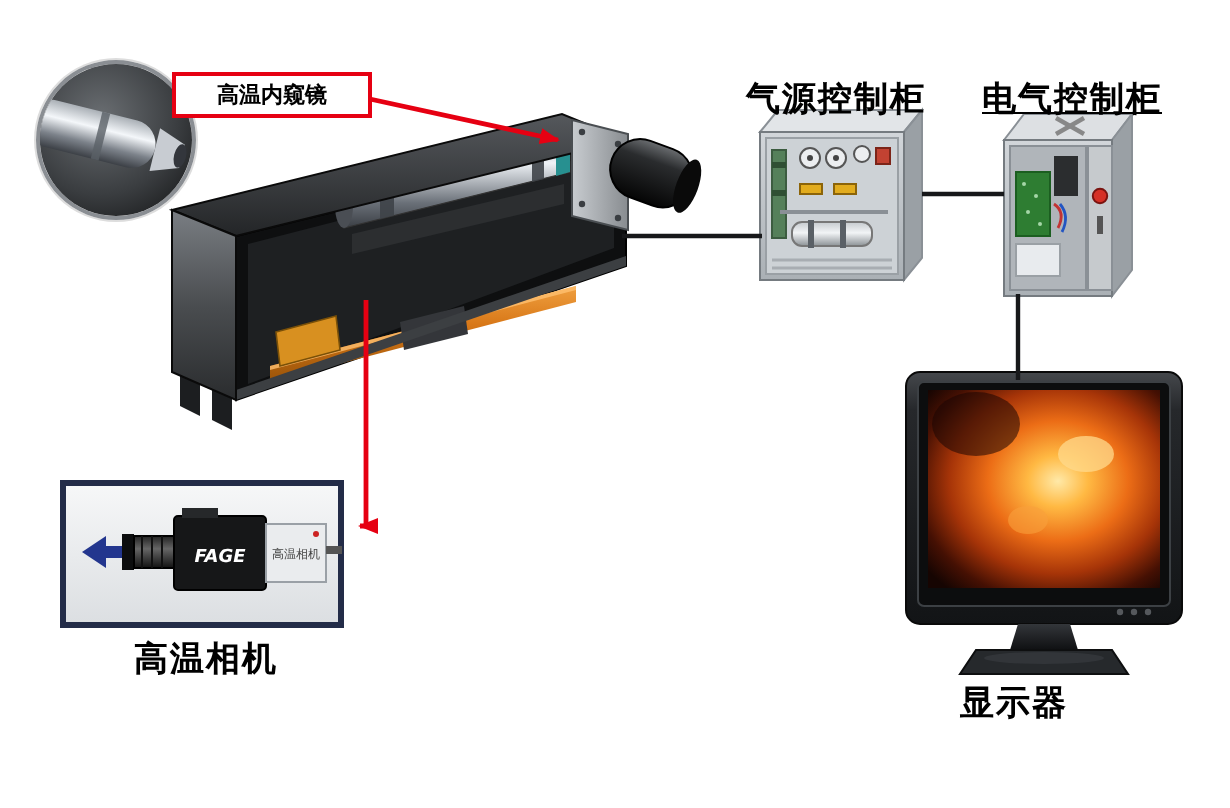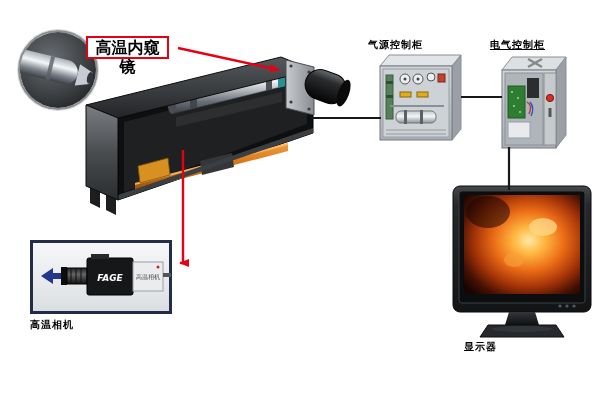--- a/index.html
+++ b/index.html
@@ -3,43 +3,43 @@
 <meta charset="utf-8">
 <style>
   * { margin:0; padding:0; box-sizing:border-box; }
   html,body { background:#fff; }
   .stage {
     position:relative; width:615px; height:404px; background:#ffffff;
     overflow:hidden; font-family:"DejaVu Sans","Liberation Sans",sans-serif;
   }
   .abs { position:absolute; }
   .label {
-    position:absolute; font-size:10px; font-weight:bold; color:#000;
-    letter-spacing:1px; z-index:25;
+    position:absolute; font-size:17px; font-weight:bold; color:#000;
+    text-align:center; letter-spacing:1px; z-index:25;
   }
   .endo-label {
-    position:absolute; left:86px; top:36px; width:83px; height:23px;
+    position:absolute; left:86px; top:36px; width:100px; height:23px;
     line-height:19px; border:2px solid #e60012; background:#fff;
-    font-size:16px; font-weight:bold; color:#000; text-align:center; z-index:30;
+    font-size:11px; font-weight:bold; color:#000; text-align:center; z-index:30;
   }
   .circle-inset {
     position:absolute; left:18px; top:30px; width:80px; height:80px;
     border-radius:50%; overflow:hidden; border:2px solid #8a8e93;
     box-shadow:0 0 0 1px #ddd; z-index:8;
   }
   .camera-inset {
     position:absolute; left:30px; top:240px; width:142px; height:74px;
     border:3px solid #232c48; background:linear-gradient(180deg,#f6f7f8,#dcdfe2);
     z-index:8;
   }
   .conn { z-index:20; pointer-events:none; }
   .lbl-air { left:368px; top:38px; width:100px; }
   .lbl-elec { left:490px; top:38px; width:92px;text-decoration:underline; }
   .lbl-cam { left:30px; top:318px; width:146px; }
-  .lbl-mon { left:464px; top:340px; width:150px; }
+  .lbl-mon { left:432px; top:340px; width:150px; }
 </style>
 </head>
 <body>
 
 <div class="stage">
 
   <div class="circle-inset">
     <svg width="76" height="76">
       <defs>
         <radialGradient id="gCircBg" cx="0.4" cy="0.35" r="0.85">

